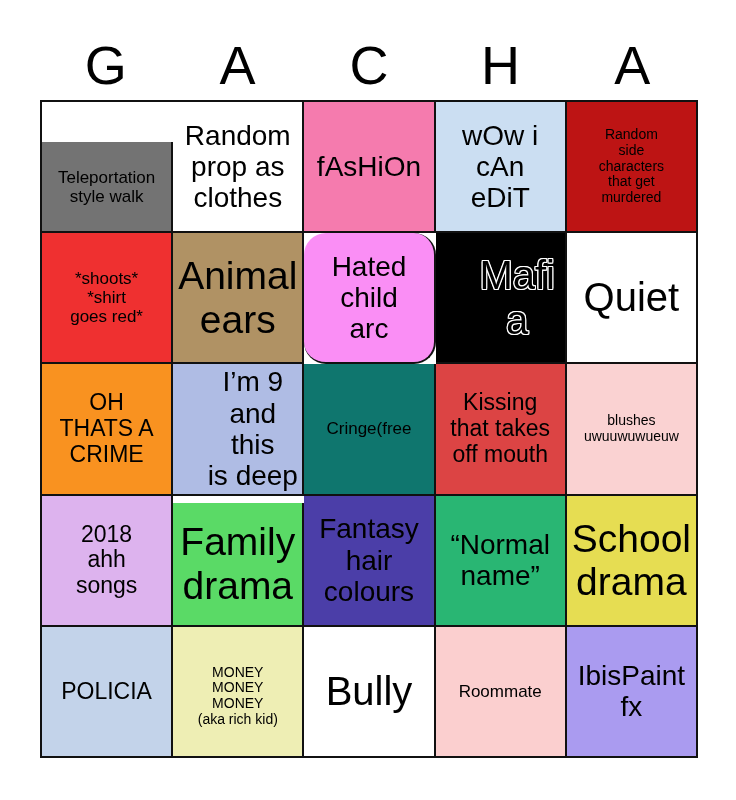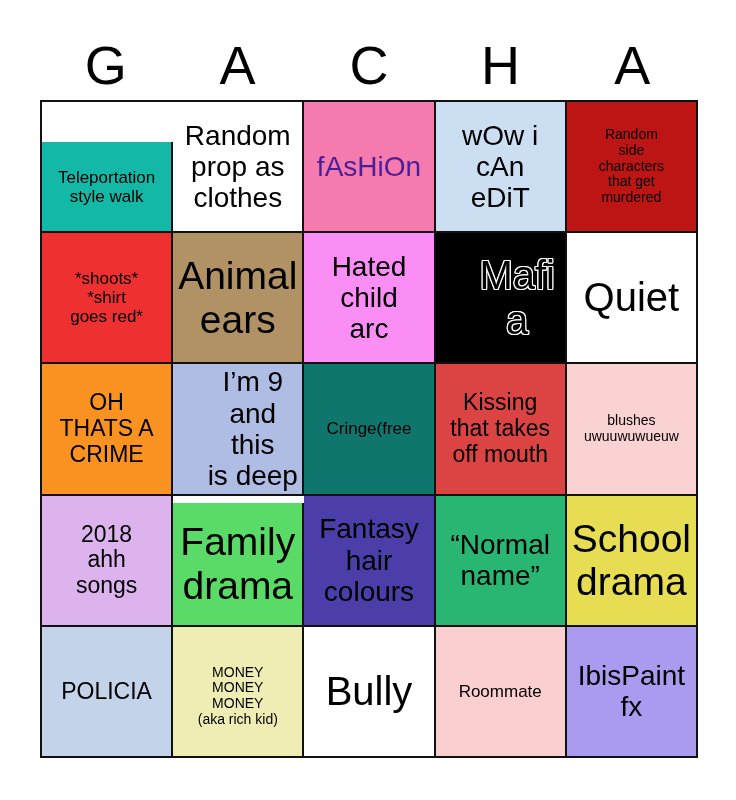--- a/index.html
+++ b/index.html
@@ -108,31 +108,31 @@
   <div id="header-row">
     <div class="header-letter">G</div>
     <div class="header-letter">A</div>
     <div class="header-letter">C</div>
     <div class="header-letter">H</div>
     <div class="header-letter">A</div>
   </div>
 
   <div id="grid">
 
-  <div class="cell t-sm" style="background: #14b8a6; margin-top: 40px;">
+  <div class="cell t-sm" style="background: #737373; margin-top: 40px;">
         <span class="cell-text" style="color: rgb(0, 0, 0);">Teleportation
 style walk</span>
       </div>
       <div class="cell t-lg" style="background: rgb(255, 255, 255);">
         <span class="cell-text" style="color: rgb(0, 0, 0);">Random
 prop as
 clothes</span>
       </div>
       <div class="cell t-lg" style="background: rgb(245, 123, 174);">
-        <span class="cell-text" style="color: #4c1d95;">fAsHiOn</span>
+        <span class="cell-text" style="color: #000000;">fAsHiOn</span>
       </div>
       <div class="cell t-lg" style="background: rgb(203, 222, 242);">
         <span class="cell-text" style="color: rgb(0, 0, 0);">wOw i
 cAn
 eDiT</span>
       </div>
       <div class="cell t-xs" style="background: rgb(189, 20, 20);">
         <span class="cell-text" style="color: rgb(0, 0, 0);">Random
 side
 characters
@@ -141,21 +141,21 @@
       </div>
       <div class="cell t-sm" style="background: rgb(239, 48, 48);">
         <span class="cell-text" style="color: rgb(0, 0, 0);">*shoots*
 *shirt
 goes red*</span>
       </div>
       <div class="cell t-xl" style="background: rgb(176, 146, 100);">
         <span class="cell-text" style="color: rgb(0, 0, 0);">Animal
 ears</span>
       </div>
-      <div class="cell t-lg" style="background: rgb(250, 142, 245);">
+      <div class="cell t-lg" style="background: rgb(250, 142, 245); border-radius: 22px;">
         <span class="cell-text" style="color: rgb(0, 0, 0);">Hated
 child
 arc</span>
       </div>
       <div class="cell t-xxl outlined" style="background: rgb(0, 0, 0); padding-left: 37px;">
         <span class="cell-text" style="color: rgb(0, 0, 0);">Mafia</span>
       </div>
       <div class="cell t-xxl" style="background: rgb(255, 255, 255);">
         <span class="cell-text" style="color: rgb(0, 0, 0);">Quiet</span>
       </div>

